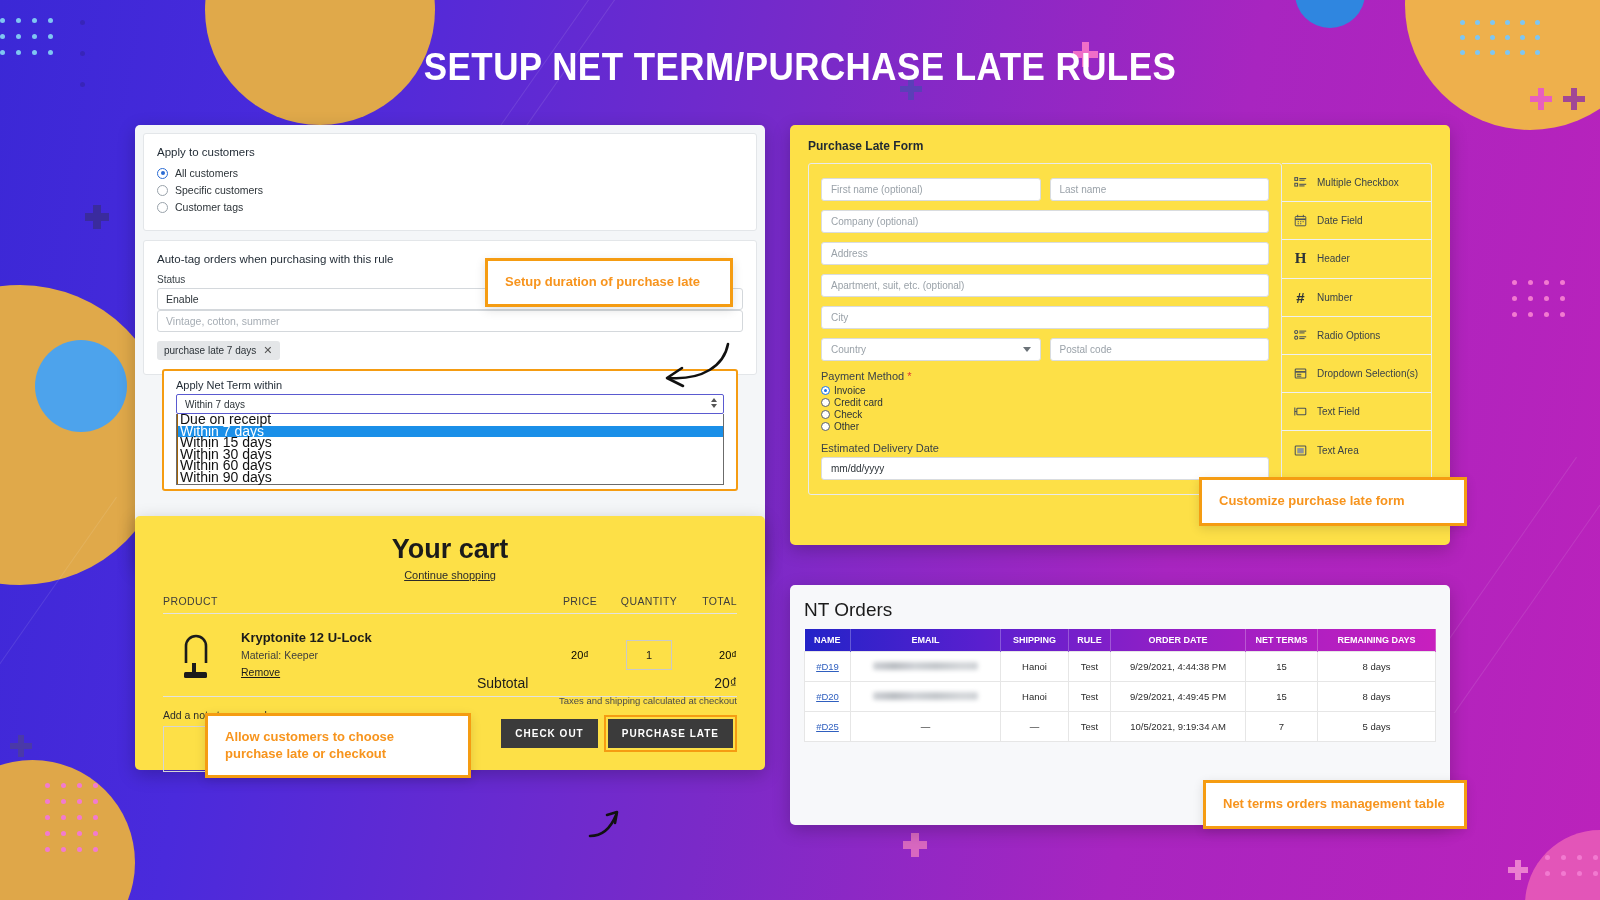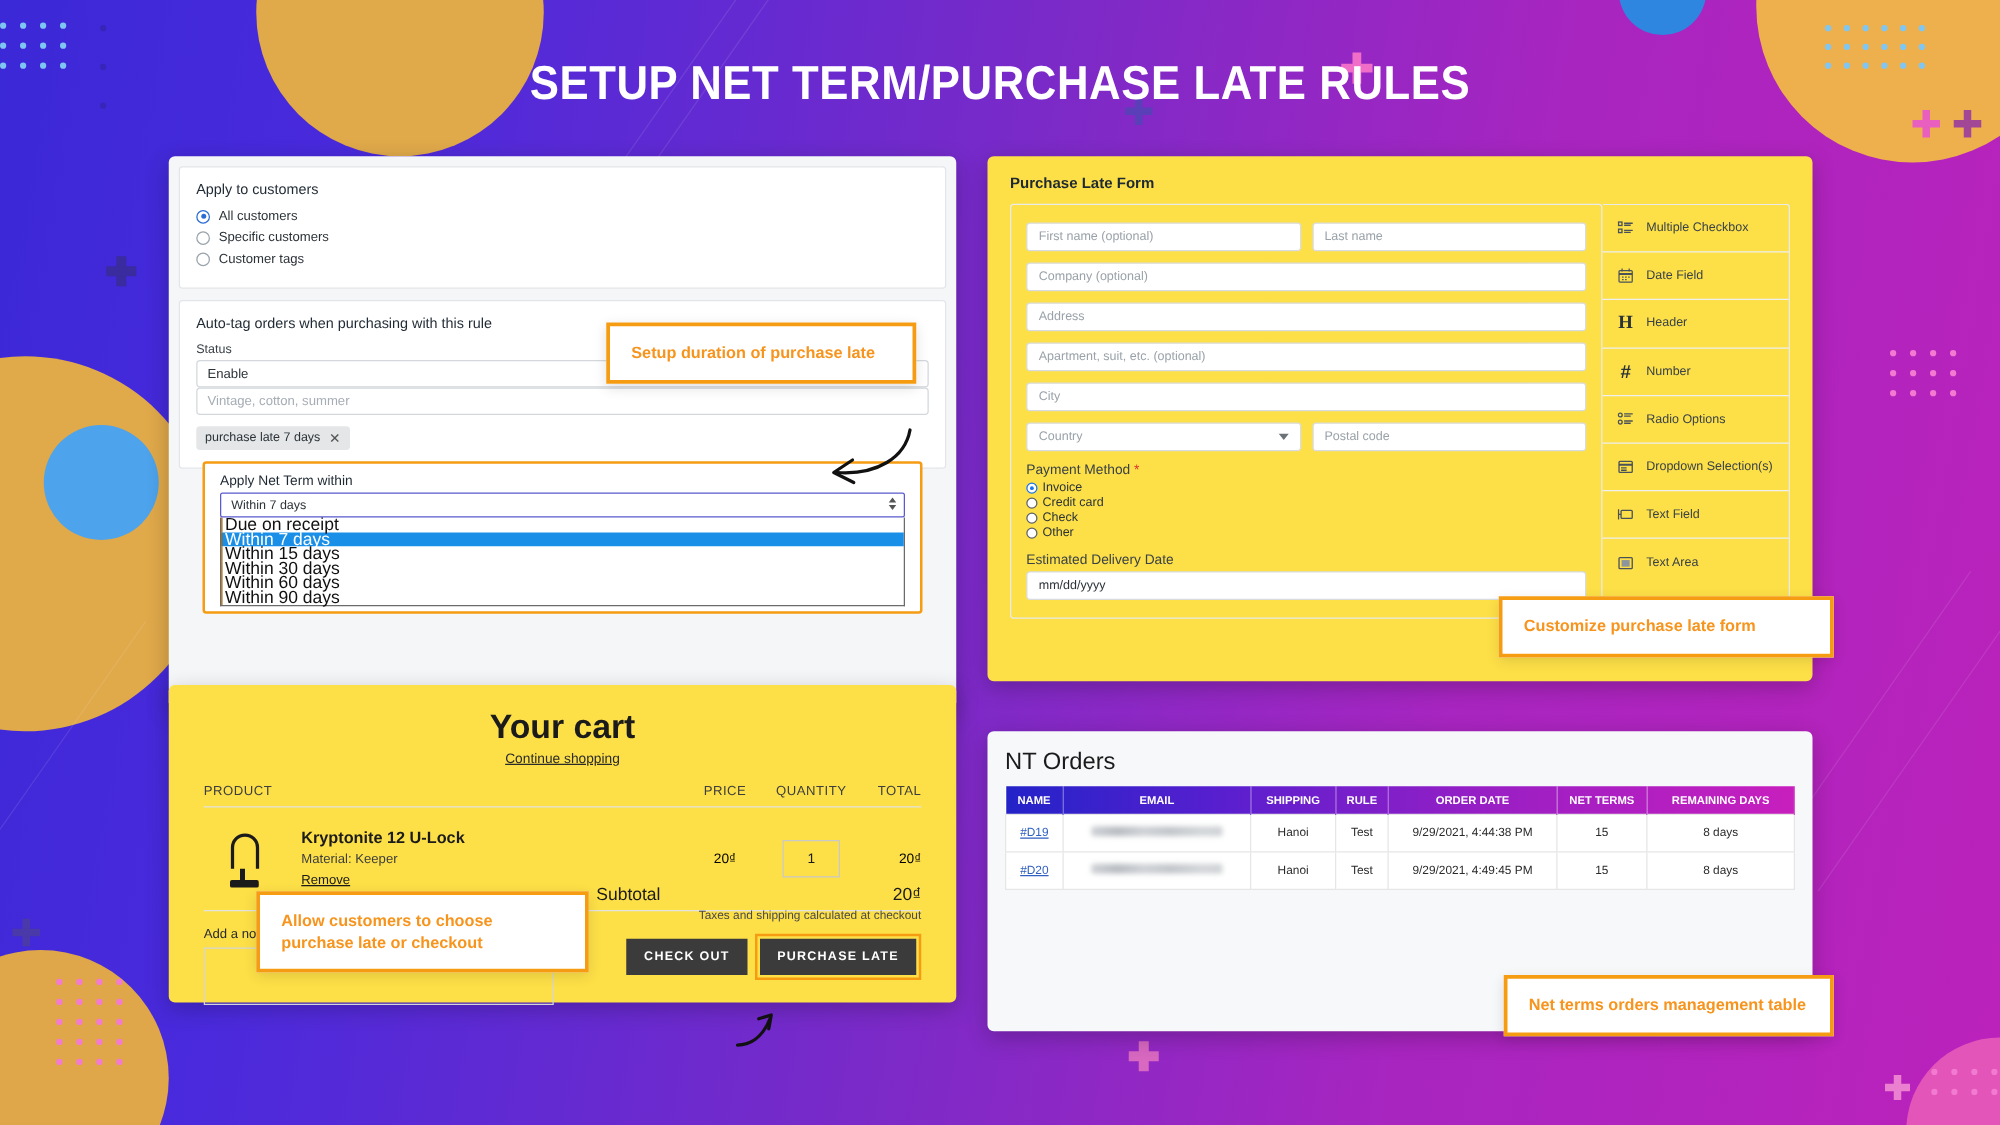--- a/index.html
+++ b/index.html
@@ -76,21 +76,21 @@
   .spinner { position: absolute; right: 6px; top: 3px; display: flex; flex-direction: column; gap: 2px; }
   .spinner span { width: 0; height: 0; border-left: 3px solid transparent; border-right: 3px solid transparent; }
   .spinner .up { border-bottom: 4px solid #555; }
   .spinner .dn { border-top: 4px solid #555; }
   .opt-list { border: 1px solid #6b6b6b; border-top: none; background: #fff; }
   .opt { font-size: 14px; color: #111; padding: 0 2px; height: 11.6px; line-height: 11.6px;
          border-left: 1px solid #a16207; }
   .opt.sel { background: #1a8fe8; color: #fff; }
 
   
-  #cart-panel { left: 135px; top: 548px; width: 630px; height: 254px; padding: 18px 28px; }
+  #cart-panel { left: 135px; top: 516px; width: 630px; height: 254px; padding: 18px 28px; }
   .cart-title { text-align: center; font-size: 27px; font-weight: bold; color: #1b1b1b; }
   .cart-sub { text-align: center; font-size: 11px; color: #2b2b2b; text-decoration: underline; margin-top: 4px; }
   .cart-head { display: flex; font-size: 10.5px; color: #3d3d3d; margin-top: 14px; letter-spacing: .4px; }
   .ch-prod { flex: 1; }
   .ch-price { width: 66px; text-align: center; }
   .ch-qty { width: 72px; text-align: center; }
   .ch-total { width: 52px; text-align: right; }
   .cart-row { display: flex; align-items: center; border-top: 1px solid #e2e2e2; border-bottom: 1px solid #e2e2e2;
               padding: 10px 0; margin-top: 6px; }
   .ulock { width: 66px; height: 62px; display: flex; align-items: center; justify-content: center; flex: none; }
@@ -534,20 +534,29 @@
       </tr>
       <tr>
         <td class="name"><a>#D20</a></td>
         <td><span class="blur"></span></td>
         <td>Hanoi</td>
         <td>Test</td>
         <td>9/29/2021, 4:49:45 PM</td>
         <td>15</td>
         <td>8 days</td>
       </tr>
+      <tr>
+        <td class="name"><a>#D25</a></td>
+        <td>—</td>
+        <td>—</td>
+        <td>Test</td>
+        <td>10/5/2021, 9:19:34 AM</td>
+        <td>7</td>
+        <td>5 days</td>
+      </tr>
     </tbody>
   </table>
 </div>
 
 <div class="callout" id="callout-duration">
   <p>Setup duration of purchase late</p>
 </div>
 <div class="callout" id="callout-form">
   <p>Customize purchase late form</p>
 </div>

